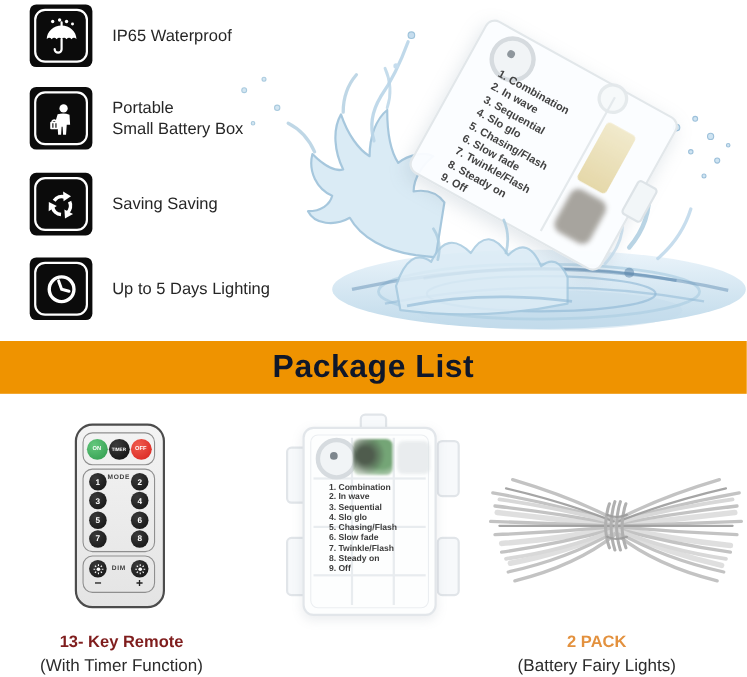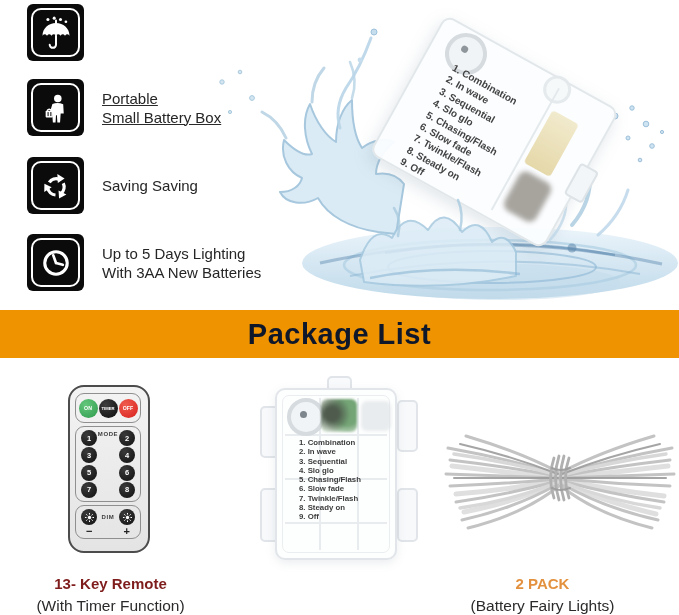--- a/index.html
+++ b/index.html
@@ -109,23 +109,27 @@
         <g fill="#fff">
           <circle cx="11" cy="5" r="1.7"></circle>
             <circle cx="18" cy="3.5" r="1.7"></circle>
           <circle cx="25" cy="5" r="1.7"></circle>
             <circle cx="31" cy="7.5" r="1.5"></circle>
           <path d="M20 9 C12 9 5 15 5 23 Q7.5 20 10 23 Q12.5 20 15 23 Q17.5 20 20 23 Q22.5 20 25 23 Q27.5 20 30 23 Q32.5 20 35 23 C35 15 28 9 20 9 Z"></path>
         </g>
         <path d="M20 6 V10 M20 23 V33 a3.5 3.5 0 0 1 -7 0" stroke="#fff" stroke-width="2.2" fill="none" stroke-linecap="round"></path>
       </svg>
     </div>
-  </div>
-
-  <div class="feature" style="top:79px;text-decoration:underline;">
+    <div class="ftext">
+      <span class="f-line">IP65 Waterproof</span>
+
+    </div>
+  </div>
+
+  <div class="feature" style="top:79px;">
     <div class="fico">
       <svg width="36" height="36" viewBox="0 0 40 40">
         <g fill="#fff">
           <circle cx="22" cy="9.5" r="4.2"></circle>
           <path d="M16 15.5 Q22 13.5 28 15.8 L28.6 26 h-3.4 l-0.7 10 h-3 l-0.5 -8 h-1 l-0.5 8 h-3 l-0.7 -10 h-3 Z"></path>
           <rect x="8.5" y="23" width="8" height="7.5" rx="1"></rect>
         </g>
         <path d="M10 23 q2.5 -3.4 5.2 0" stroke="#fff" stroke-width="1.6" fill="none"></path>
         <path d="M11.2 24.5 v4.5 M14.3 24.5 v4.5" stroke="#000" stroke-width="1.1"></path>
       </svg>
@@ -162,21 +166,20 @@
 
   <div class="feature" style="top:234px;">
     <div class="fico">
       <svg width="36" height="36" viewBox="0 0 40 40">
         <circle cx="20" cy="20" r="12.5" stroke="#fff" stroke-width="3.4" fill="none"></circle>
         <path d="M20 20 L17 11.5 M20 20 L27.5 22" stroke="#fff" stroke-width="3" stroke-linecap="round" fill="none"></path>
       </svg>
     </div>
     <div class="ftext">
       <span class="f-line">Up to 5 Days Lighting</span>
-      <span class="f-line">With 3AA New Batteries</span>
     </div>
   </div>
 
   <svg class="splash-svg" width="479" height="290" viewBox="0 0 479 290">
     <defs>
       <linearGradient id="pg" x1="0" y1="0" x2="0" y2="1">
         <stop offset="0" stop-color="#e9f3fa"></stop>
           <stop offset="1" stop-color="#b9d6e8"></stop>
       </linearGradient>
     </defs>

